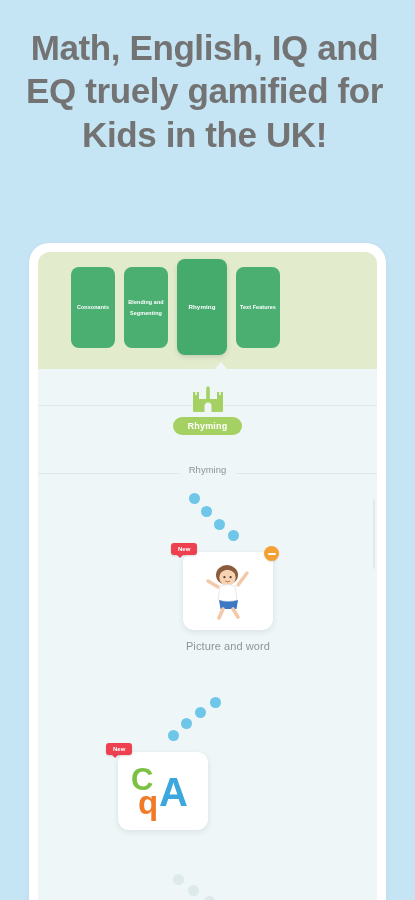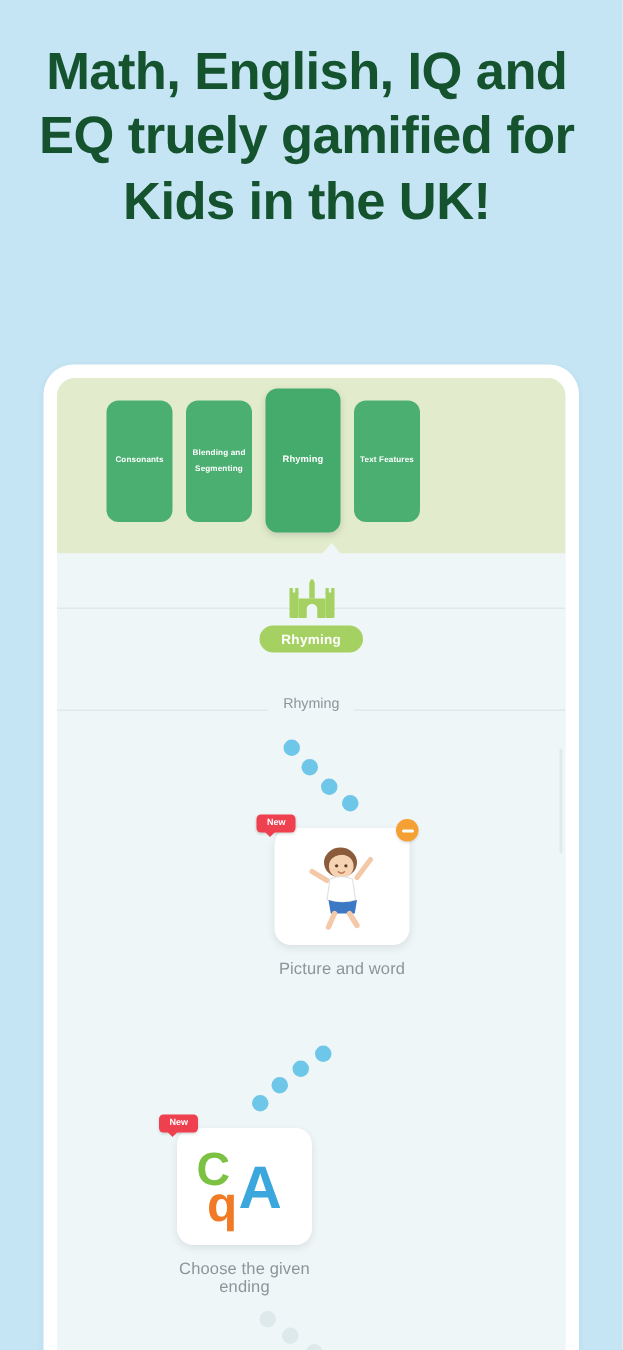--- a/index.html
+++ b/index.html
@@ -14,21 +14,21 @@
   }
 
   
   .headline {
     width: 100%;
     padding: 26px 18px 0 12px;
     text-align: center;
     font-weight: bold;
     font-size: 35px;
     line-height: 1.24;
-    color: #14532d;
+    color: #737373;
     letter-spacing: -0.4px;
   }
 
   
   .phone-frame {
     position: absolute;
     left: 29px;
     top: 243px;
     width: 357px;
     height: 700px;
@@ -353,21 +353,20 @@
 
       <div class="lesson" style="left:80px; top:383px;">
         <div class="lesson-card">
           <div class="badge-new">New</div>
           <div class="letters">
             <span class="L-C">C</span>
             <span class="L-q">q</span>
             <span class="L-A">A</span>
           </div>
         </div>
-        <div class="lesson-title">Choose the given ending</div>
       </div>
 
       <div class="dot faded" style="left:135px; top:505px; width:11px; height:11px;"></div>
       <div class="dot faded" style="left:150px; top:516px; width:11px; height:11px;"></div>
       <div class="dot faded" style="left:166px; top:527px; width:11px; height:11px;"></div>
 
       <div class="scroll-hint"></div>
     </div>
   </div>
 </div>

